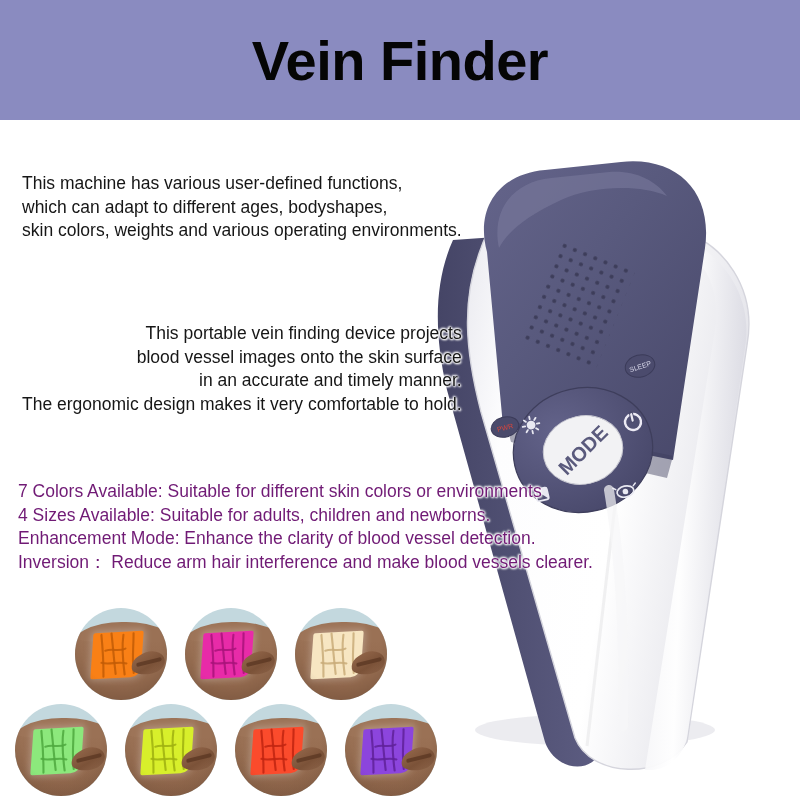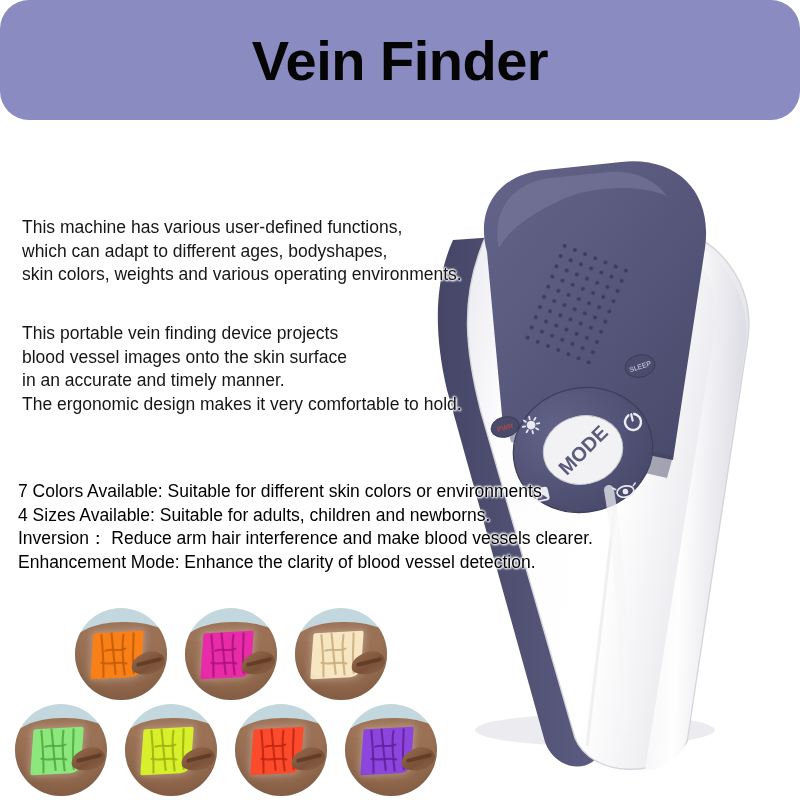--- a/index.html
+++ b/index.html
@@ -9,43 +9,43 @@
     background:#ffffff;
     font-family:"Liberation Sans", sans-serif;
     overflow:hidden;
     position:relative;
   }
 
   
   #header-band {
     position:absolute; left:0; top:0; width:800px; height:120px;
     background:#8a8bc0;
-    display:flex; align-items:center; justify-content:center;border-radius:29px;
+    display:flex; align-items:center; justify-content:center;
   }
   #header-title {
     font-size:56px; font-weight:bold; color:#050505;
     letter-spacing:-0.5px;
     font-family:"Liberation Sans", sans-serif;
   }
 
   
   .para {
     position:absolute;
     color:#161616;
     font-size:17.5px;
     line-height:23.5px;
     white-space:pre-line;
     z-index:20;
     text-shadow: 0 0 3px #fff, 0 0 3px #fff, 0 0 2px #fff, 1px 1px 2px #fff, -1px -1px 2px #fff;
   }
-  #para-1 { left:22px; top:172px;margin-top:44px; }
-  #para-2 { left:22px; top:322px; }
+  #para-1 { left:22px; top:172px; }
+  #para-2 { left:22px; top:322px;text-align:right; }
   #feature-list {
     position:absolute; left:18px; top:480px;
-    color:#000000; font-size:17.5px; line-height:23.5px;
+    color:#701a75; font-size:17.5px; line-height:23.5px;
     z-index:20;
   }
   #feature-list .feature-line {
     white-space:nowrap;
     text-shadow: 0 0 3px #fff, 0 0 3px #fff, 0 0 2px #fff, 1px 1px 2px #fff, -1px -1px 2px #fff;
   }
 
   
   #device-figure {
     position:absolute; left:395px; top:130px; width:405px; height:640px;
@@ -208,22 +208,22 @@
 which can adapt to different ages, bodyshapes,
 skin colors, weights and various operating environments.</div>
 <div id="para-2" class="para">This portable vein finding device projects
 blood vessel images onto the skin surface
 in an accurate and timely manner.
 The ergonomic design makes it very comfortable to hold.</div>
 
 <div id="feature-list">
   <div class="feature-line">7 Colors Available: Suitable for different skin colors or environments</div>
   <div class="feature-line">4 Sizes Available: Suitable for adults, children and newborns.</div>
+  <div class="feature-line">Enhancement Mode: Enhance the clarity of blood vessel detection.</div>
   <div class="feature-line">Inversion：  Reduce arm hair interference and make blood vessels clearer.</div>
-  <div class="feature-line">Enhancement Mode: Enhance the clarity of blood vessel detection.</div>
 </div>
 
 <div id="swatch-grid">
     <div class="swatch" style="background: rgb(195, 216, 222); top: 8px; left: 75px;">
       <div class="skin"></div>
       <div class="proj" style="background: rgb(249, 128, 22);">
         <svg class="veins" viewBox="0 0 50 46">
           <path d="M 8 2 C 10 14 12 28 13 44" stroke="#c25c06" stroke-width="2.1" fill="none" opacity="0.85" stroke-linecap="round"></path>
           <path d="M 18 1 C 20 12 22 26 25 42" stroke="#c25c06" stroke-width="2.1" fill="none" opacity="0.85" stroke-linecap="round"></path>
           <path d="M 30 3 C 29 16 31 28 34 43" stroke="#c25c06" stroke-width="2.1" fill="none" opacity="0.85" stroke-linecap="round"></path>

